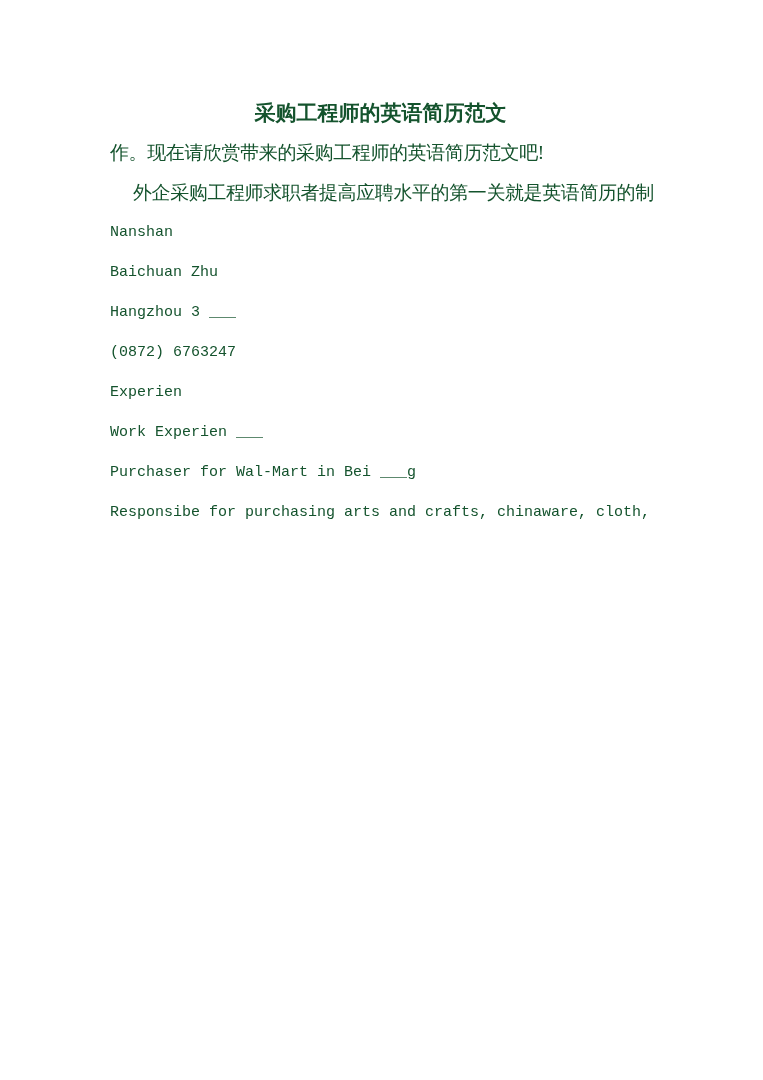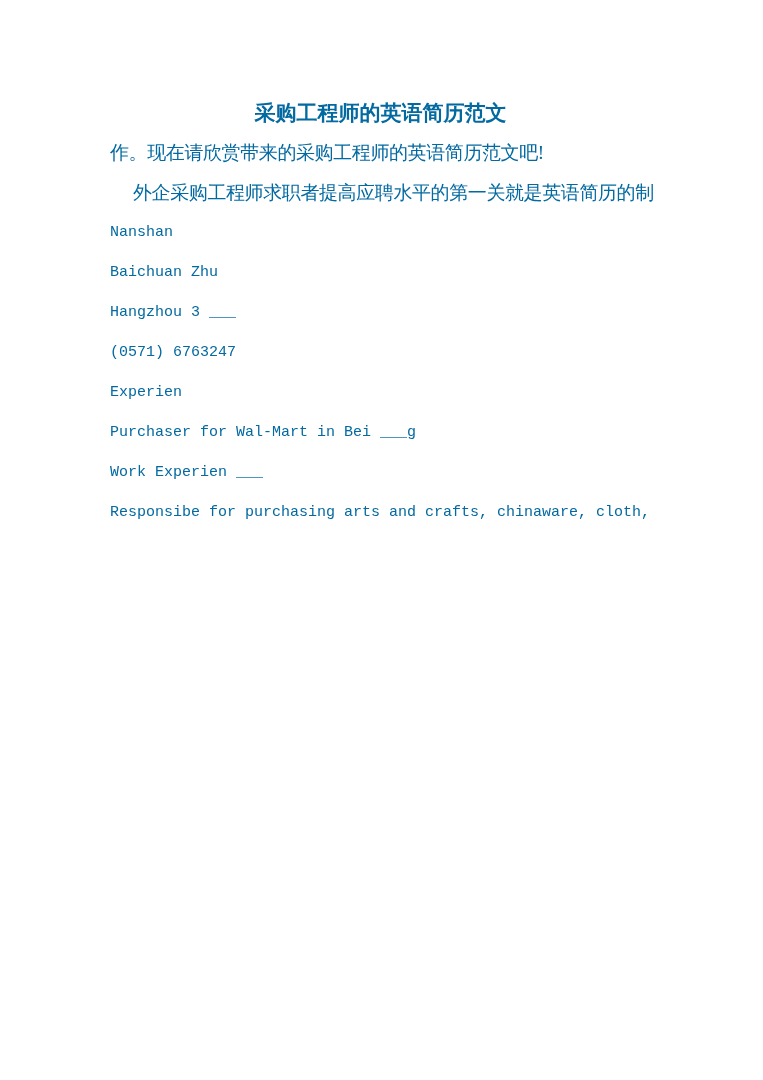--- a/index.html
+++ b/index.html
@@ -46,39 +46,39 @@
     padding-left: 0;
     font-family: Liberation Mono, monospace;
   }
   .gap {
     margin-top: 40px;
   }
 </style>
 </head>
 <body style="background: rgb(255, 255, 255);">
 
-<div class="page" style="color: #0369a1; background: rgb(255, 255, 255);">
+<div class="page" style="color: #14532d; background: rgb(255, 255, 255);">
 
   <h1 class="title">采购工程师的英语简历范文</h1>
 
   <p class="cn">作。现在请欣赏带来的采购工程师的英语简历范文吧!</p>
 
   <p class="cn indent">外企采购工程师求职者提高应聘水平的第一关就是英语简历的制</p>
 
   <p class="en gap">Nanshan</p>
 
   <p class="en gap">Baichuan Zhu</p>
 
 
   <p class="en gap">Hangzhou 3 ___</p>
 
-  <p class="en gap">(0571) 6763247</p>
+  <p class="en gap">(0872) 6763247</p>
 
   <p class="en gap">Experien</p>
 
+  <p class="en gap">Work Experien ___</p>
+
   <p class="en gap">Purchaser for Wal-Mart in Bei ___g</p>
-
-  <p class="en gap">Work Experien ___</p>
 
 
   <p class="en flush">Responsibe for purchasing arts and crafts, chinaware, cloth,</p>
 
 </div>
 
 </body></html>

